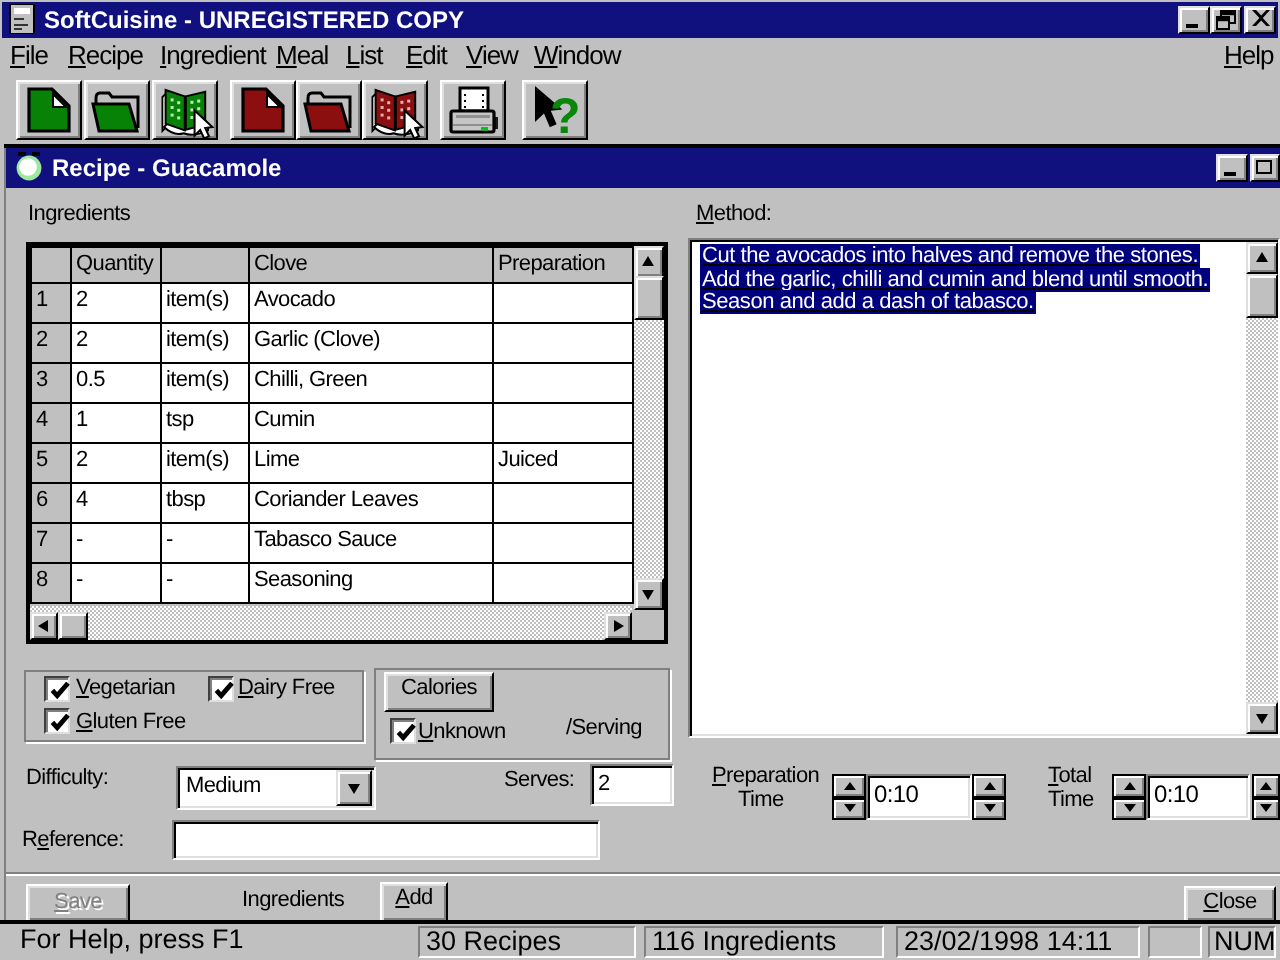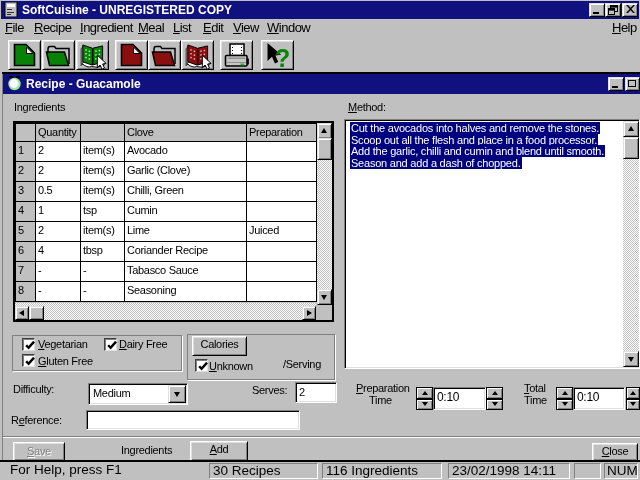--- a/index.html
+++ b/index.html
@@ -214,21 +214,21 @@
         <td class="h">5</td>
         <td>2</td>
         <td>item(s)</td>
         <td>Lime</td>
         <td>Juiced</td>
       </tr>
 <tr>
         <td class="h">6</td>
         <td>4</td>
         <td>tbsp</td>
-        <td>Coriander Recipe</td>
+        <td>Coriander Leaves</td>
         <td></td>
       </tr>
 <tr>
         <td class="h">7</td>
         <td>-</td>
         <td>-</td>
         <td>Tabasco Sauce</td>
         <td></td>
       </tr>
 <tr>
@@ -250,25 +250,24 @@
 
 <div class="abs dither" style="left:15px;top:303px;width:301px;height:17px;"></div>
 <div class="abs raised" style="left:15px;top:306px;width:14px;height:14px;"></div>
 <div class="abs tri-l" style="left:19px;top:310px;"></div>
 <div class="abs raised" style="left:29px;top:306px;width:15px;height:14px;"></div>
 <div class="abs raised" style="left:302px;top:306px;width:14px;height:14px;"></div>
 <div class="abs tri-r" style="left:307px;top:310px;"></div>
 
 <div class="abs" style="left:348px;top:100.5px;"><u>M</u>ethod:</div>
 <div class="abs sunk" style="left:344px;top:119px;width:296px;height:250px;"></div>
-<div class="abs" style="left:350px;top:123px;width:276px;line-height:11.7px;white-space:nowrap;letter-spacing:-0.02em;">
+<div class="abs" style="left:350px;top:123px;width:276px;line-height:11.7px;white-space:nowrap;letter-spacing:-0.02em;text-decoration:underline;">
 <div><span class="hl">Cut the avocados into halves and remove the stones.</span></div>
-<div><span class="hl">Scoop out all the flesh and place in a food processor.</span></div>
 <div><span class="hl">Add the garlic, chilli and cumin and blend until smooth.</span></div>
-<div><span class="hl">Season and add a dash of chopped.</span></div>
+<div><span class="hl">Season and add a dash of tabasco.</span></div>
 </div>
 <div class="abs dither" style="left:623px;top:121px;width:16px;height:246px;"></div>
 <div class="abs raised" style="left:623px;top:121px;width:16px;height:16px;"></div>
 <div class="abs tri-u" style="left:628px;top:126px;"></div>
 <div class="abs raised" style="left:623px;top:137px;width:16px;height:22px;"></div>
 <div class="abs raised" style="left:623px;top:351px;width:16px;height:16px;"></div>
 <div class="abs tri-d" style="left:628px;top:357px;"></div>
 
 <div class="abs etch" style="left:12px;top:335px;width:170px;height:36px;"></div>
 <div class="abs etch" style="left:187px;top:334px;width:148px;height:46px;"></div>
@@ -338,21 +337,21 @@
     </div>
     <div class="sb">
       <i class="td"></i>
     </div>
   </div>
 
 <div class="abs" style="left:3px;top:436px;width:637px;height:1px;background:#808080;"></div>
 <div class="abs" style="left:3px;top:437px;width:637px;height:1px;background:#fff;"></div>
 <div class="abs raised2" style="left:13px;top:442px;width:52px;height:19px;text-align:center;line-height:17px;color:#808080;text-shadow:1px 1px 0 #fff;"><u>S</u>ave</div>
 <div class="abs" style="left:121px;top:443.5px;">Ingredients</div>
-<div class="abs raised2" style="left:190px;top:441px;width:58px;height:20px;text-align:center;line-height:15px;"><u>A</u>dd</div>
+<div class="abs raised2" style="left:190px;top:441px;width:34px;height:20px;text-align:center;line-height:15px;"><u>A</u>dd</div>
 <div class="abs raised2" style="left:592px;top:443px;width:46px;height:18px;text-align:center;line-height:15px;"><u>C</u>lose</div>
 
 <div class="abs" style="left:0px;top:460px;width:640px;height:20px;background:#c0c0c0;"></div>
 <div class="abs" style="left:0px;top:460px;width:640px;height:2px;background:#000;"></div>
 <div class="abs" style="left:10px;top:461.8px;font-size:13.5px;letter-spacing:0;text-align:right;">For Help, press F1</div>
 <div class="abs panel" style="left:209px;top:463px;width:109px;">30 Recipes</div>
 <div class="abs panel" style="left:322px;top:463px;width:120px;">116 Ingredients</div>
 <div class="abs panel" style="left:448px;top:463px;width:122px;">23/02/1998 14:11</div>
 <div class="abs panel" style="left:574px;top:463px;width:27px;"></div>
 <div class="abs panel" style="left:604px;top:463px;width:34px;padding-left:2px;">NUM</div>

